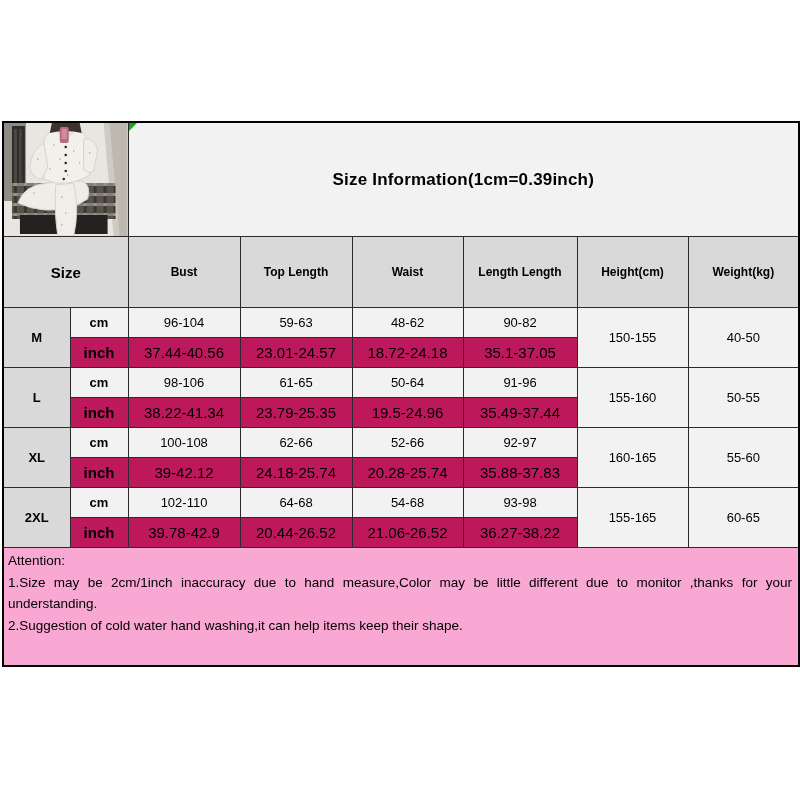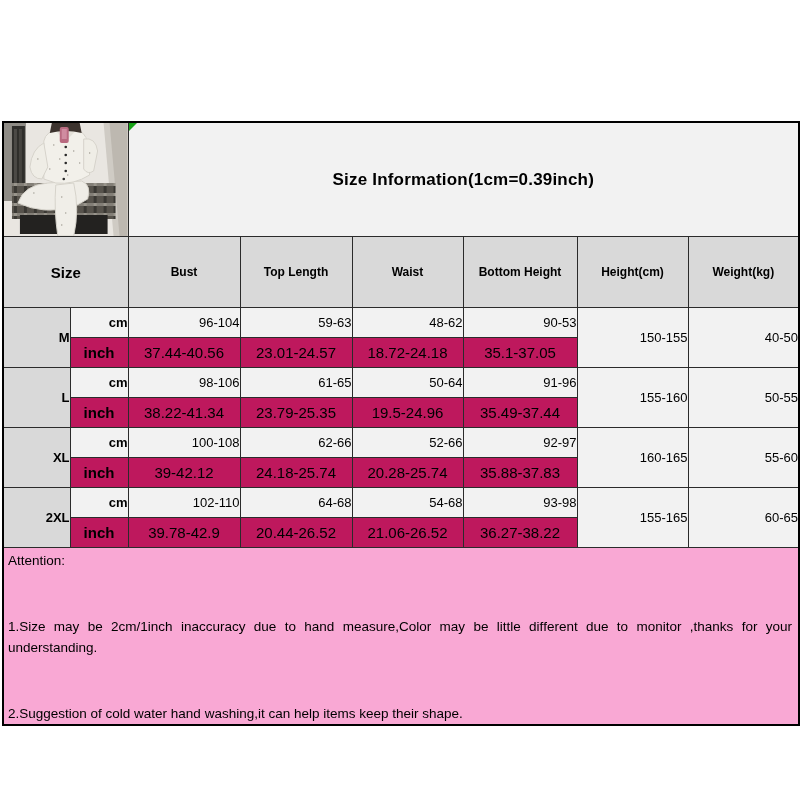--- a/index.html
+++ b/index.html
@@ -60,37 +60,37 @@
   tr.header-row th.size-h { font-size: 15px; margin-top: 28px; }
 
   
   tr.data-row { height: 30px; }
   td.size-cell {
     background: #d9d9d9;
     font-weight: bold;
     font-size: 15px;
   }
   td.unit-cell { font-weight: bold; font-size: 13px; }
-  tr.cm-row  td { background: #f2f2f2; font-size: 13px; text-align: right; }
+  tr.cm-row  td { background: #f2f2f2; font-size: 13px; }
   tr.inch-row td { background: #be185d; font-size: 15px; }
   tr.cm-row td.size-cell { background: #d9d9d9; }
   td.hw-cell { background: #f2f2f2 !important; font-size: 14px; font-weight: normal; }
 
   
   tr.attention-row { height: 118px; }
   td.attention-cell {
     background: #f9a8d4;
     text-align: left !important;
     vertical-align: top !important;
     white-space: normal !important;
     padding: 2px 6px 0 4px;
     font-size: 13.5px;
     line-height: 21.5px;
   }
-  .attention-note { text-align: justify; margin-top: 44px; }
+  .attention-note { text-align: justify; }
 </style>
 </head>
 <body>
 
 <div class="page">
   <div class="chart-frame">
     <table class="size-table">
       <colgroup>
         <col style="width:67px">
           <col style="width:58px">
@@ -169,32 +169,32 @@
           <span class="corner-marker"></span>
           <span>Size Information(1cm=0.39inch)</span>
         </td>
       </tr>
 
       <tr class="header-row">
         <th class="size-h" colspan="2">Size</th>
         <th>Bust</th>
         <th>Top Length</th>
         <th>Waist</th>
-        <th>Bottom Height</th>
+        <th>Length Length</th>
         <th>Height(cm)</th>
         <th>Weight(kg)</th>
       </tr>
 
       <tr class="data-row cm-row">
         <td class="size-cell" rowspan="2">M</td>
         <td class="unit-cell">cm</td>
         <td>96-104</td>
         <td>59-63</td>
         <td>48-62</td>
-        <td>90-53</td>
+        <td>90-82</td>
         <td class="hw-cell" rowspan="2">150-155</td>
         <td class="hw-cell" rowspan="2">40-50</td>
       </tr>
       <tr class="data-row inch-row">
         <td class="unit-cell">inch</td>
         <td>37.44-40.56</td>
         <td>23.01-24.57</td>
         <td>18.72-24.18</td>
         <td>35.1-37.05</td>
       </tr>

